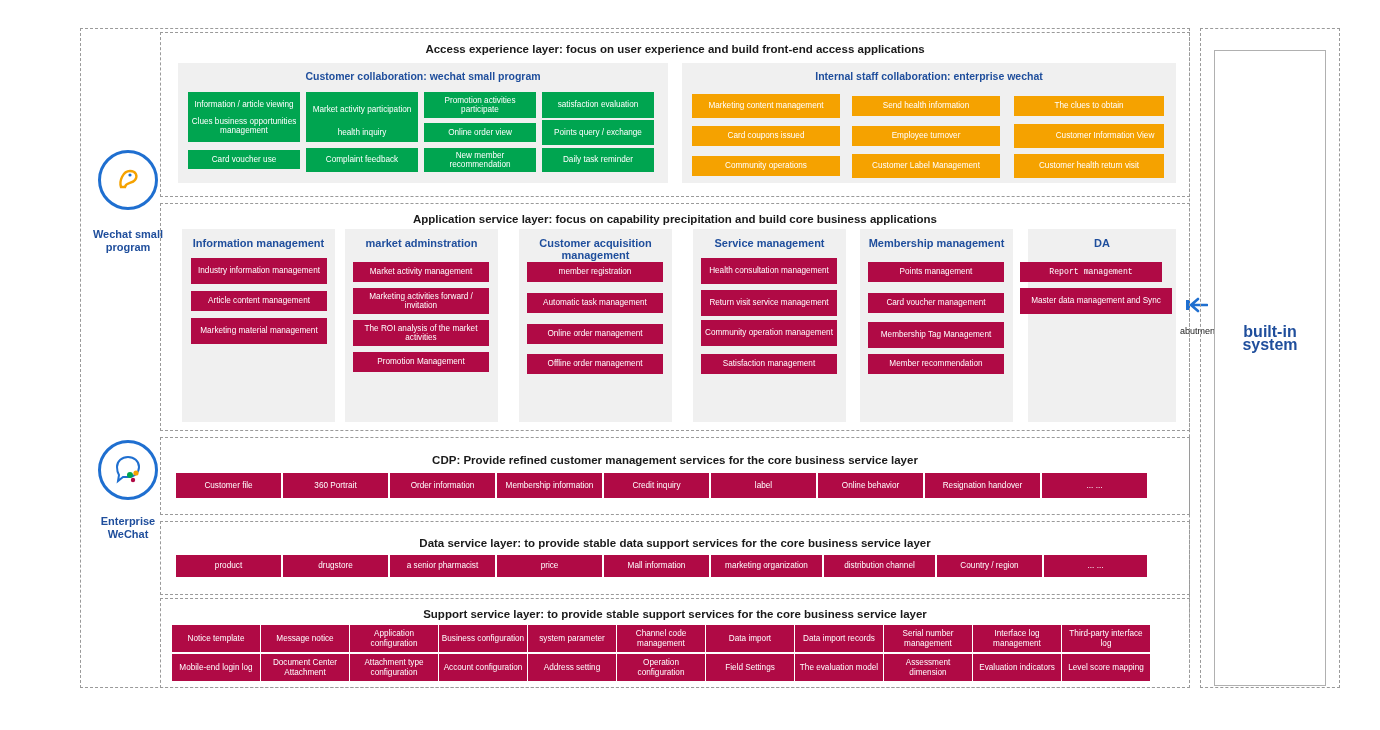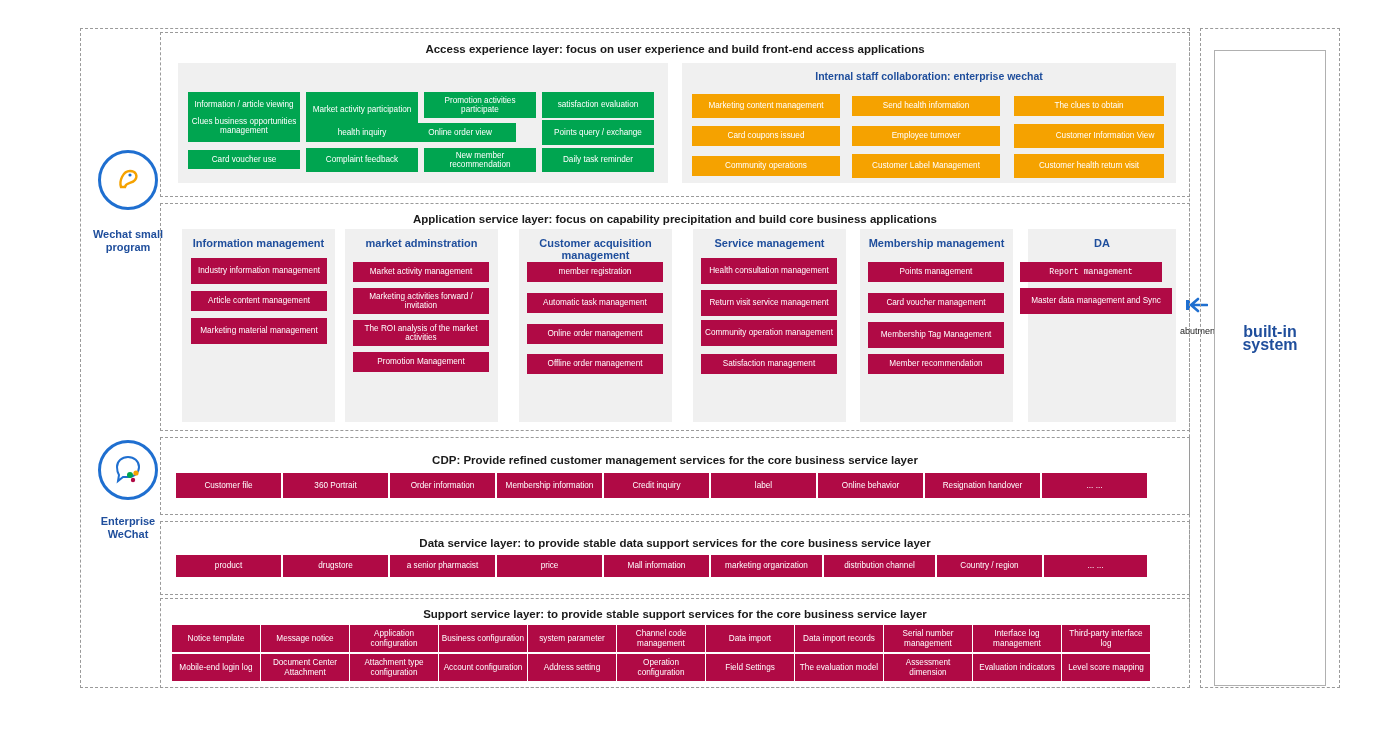--- a/index.html
+++ b/index.html
@@ -96,41 +96,44 @@
     <span>built-in system</span>
   </div>
 
   <div class="dashed-box" style="left:160px;top:32px;width:1030px;height:165px;">
     <div class="layer-title" style="top:10px;left:0;">
       <span>Access experience layer: focus on user experience and build front-end access applications</span>
     </div>
   </div>
 
   <div class="grey-panel" style="left:178px;top:63px;width:490px;height:120px;"></div>
+  <div class="sub-title" style="left:178px;top:70px;width:490px;">
+    <span>Customer collaboration: wechat small program</span>
+  </div>
 
   <div class="chip green" style="left:188px;top:92px;width:112px;height:26px;">
     <span>Information / article viewing</span>
     </div>
   <div class="chip green" style="left:306px;top:92px;width:112px;height:35px;">
     <span>Market activity participation</span>
     </div>
   <div class="chip green" style="left:424px;top:92px;width:112px;height:26px;">
     <span>Promotion activities participate</span>
     </div>
   <div class="chip green" style="left:542px;top:92px;width:112px;height:26px;">
     <span>satisfaction evaluation</span>
     </div>
 
   <div class="chip green" style="left:188px;top:110px;width:112px;height:32px;">
     <span>Clues business opportunities management</span>
     </div>
   <div class="chip green" style="left:306px;top:123px;width:112px;height:19px;">
     <span>health inquiry</span>
     </div>
-  <div class="chip green" style="left:404px;top:123px;width:112px;height:19px;">
+  <div class="chip green" style="left:424px;top:123px;width:112px;height:19px;">
     <span>Online order view</span>
     </div>
   <div class="chip green" style="left:542px;top:120px;width:112px;height:25px;">
     <span>Points query / exchange</span>
     </div>
 
   <div class="chip green" style="left:188px;top:150px;width:112px;height:19px;">
     <span>Card voucher use</span>
     </div>
   <div class="chip green" style="left:306px;top:148px;width:112px;height:24px;">

